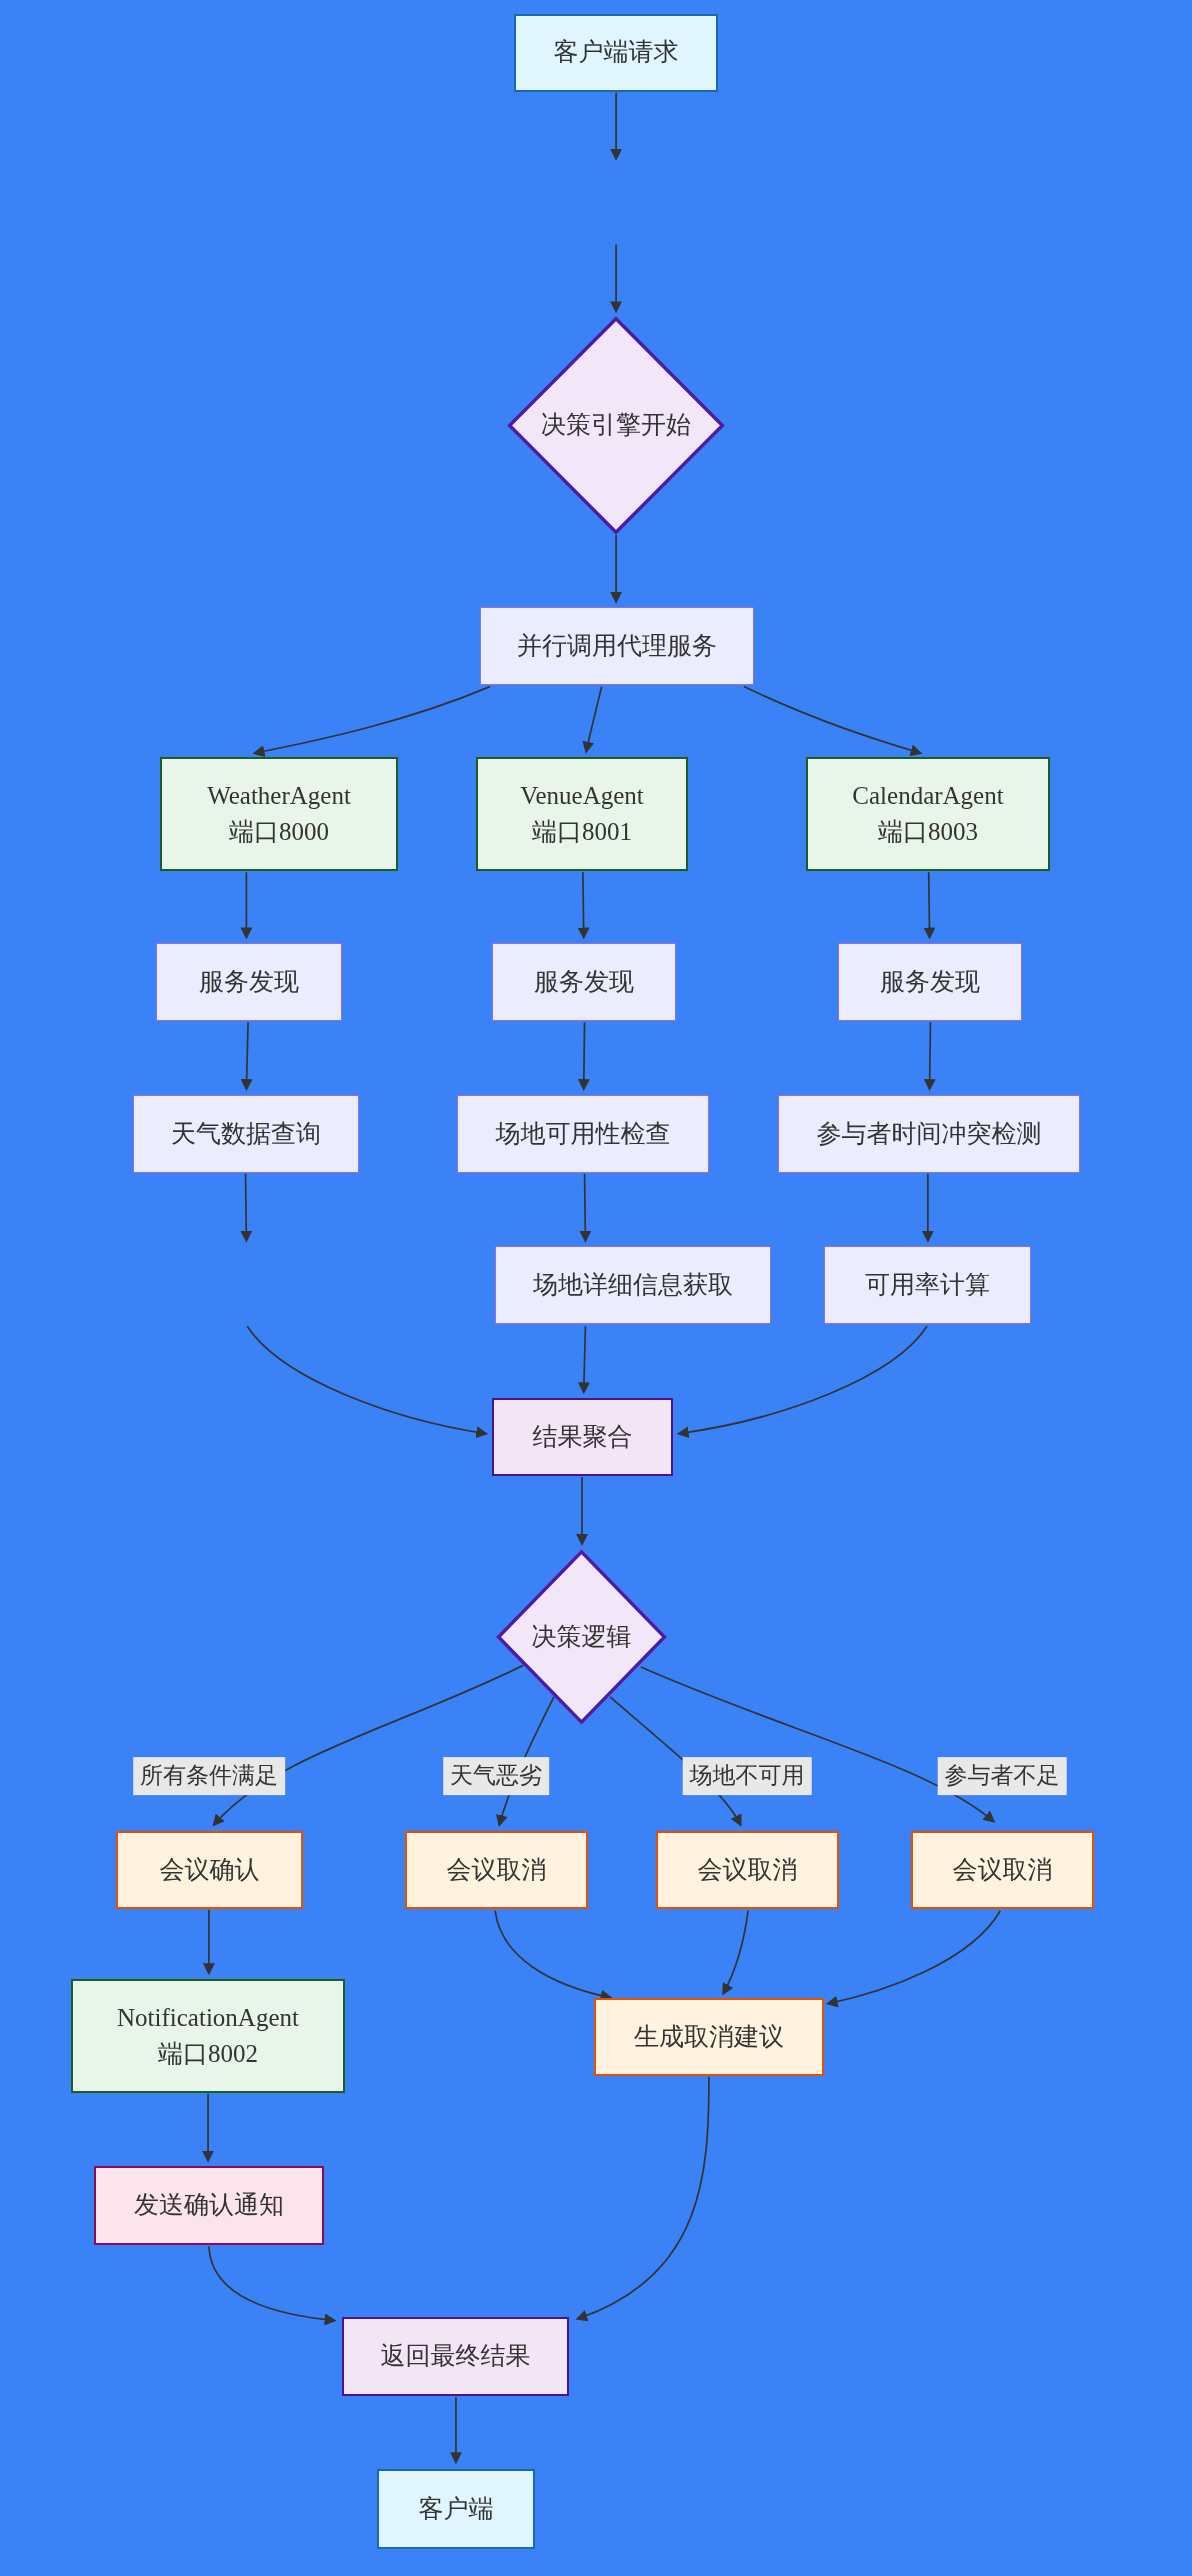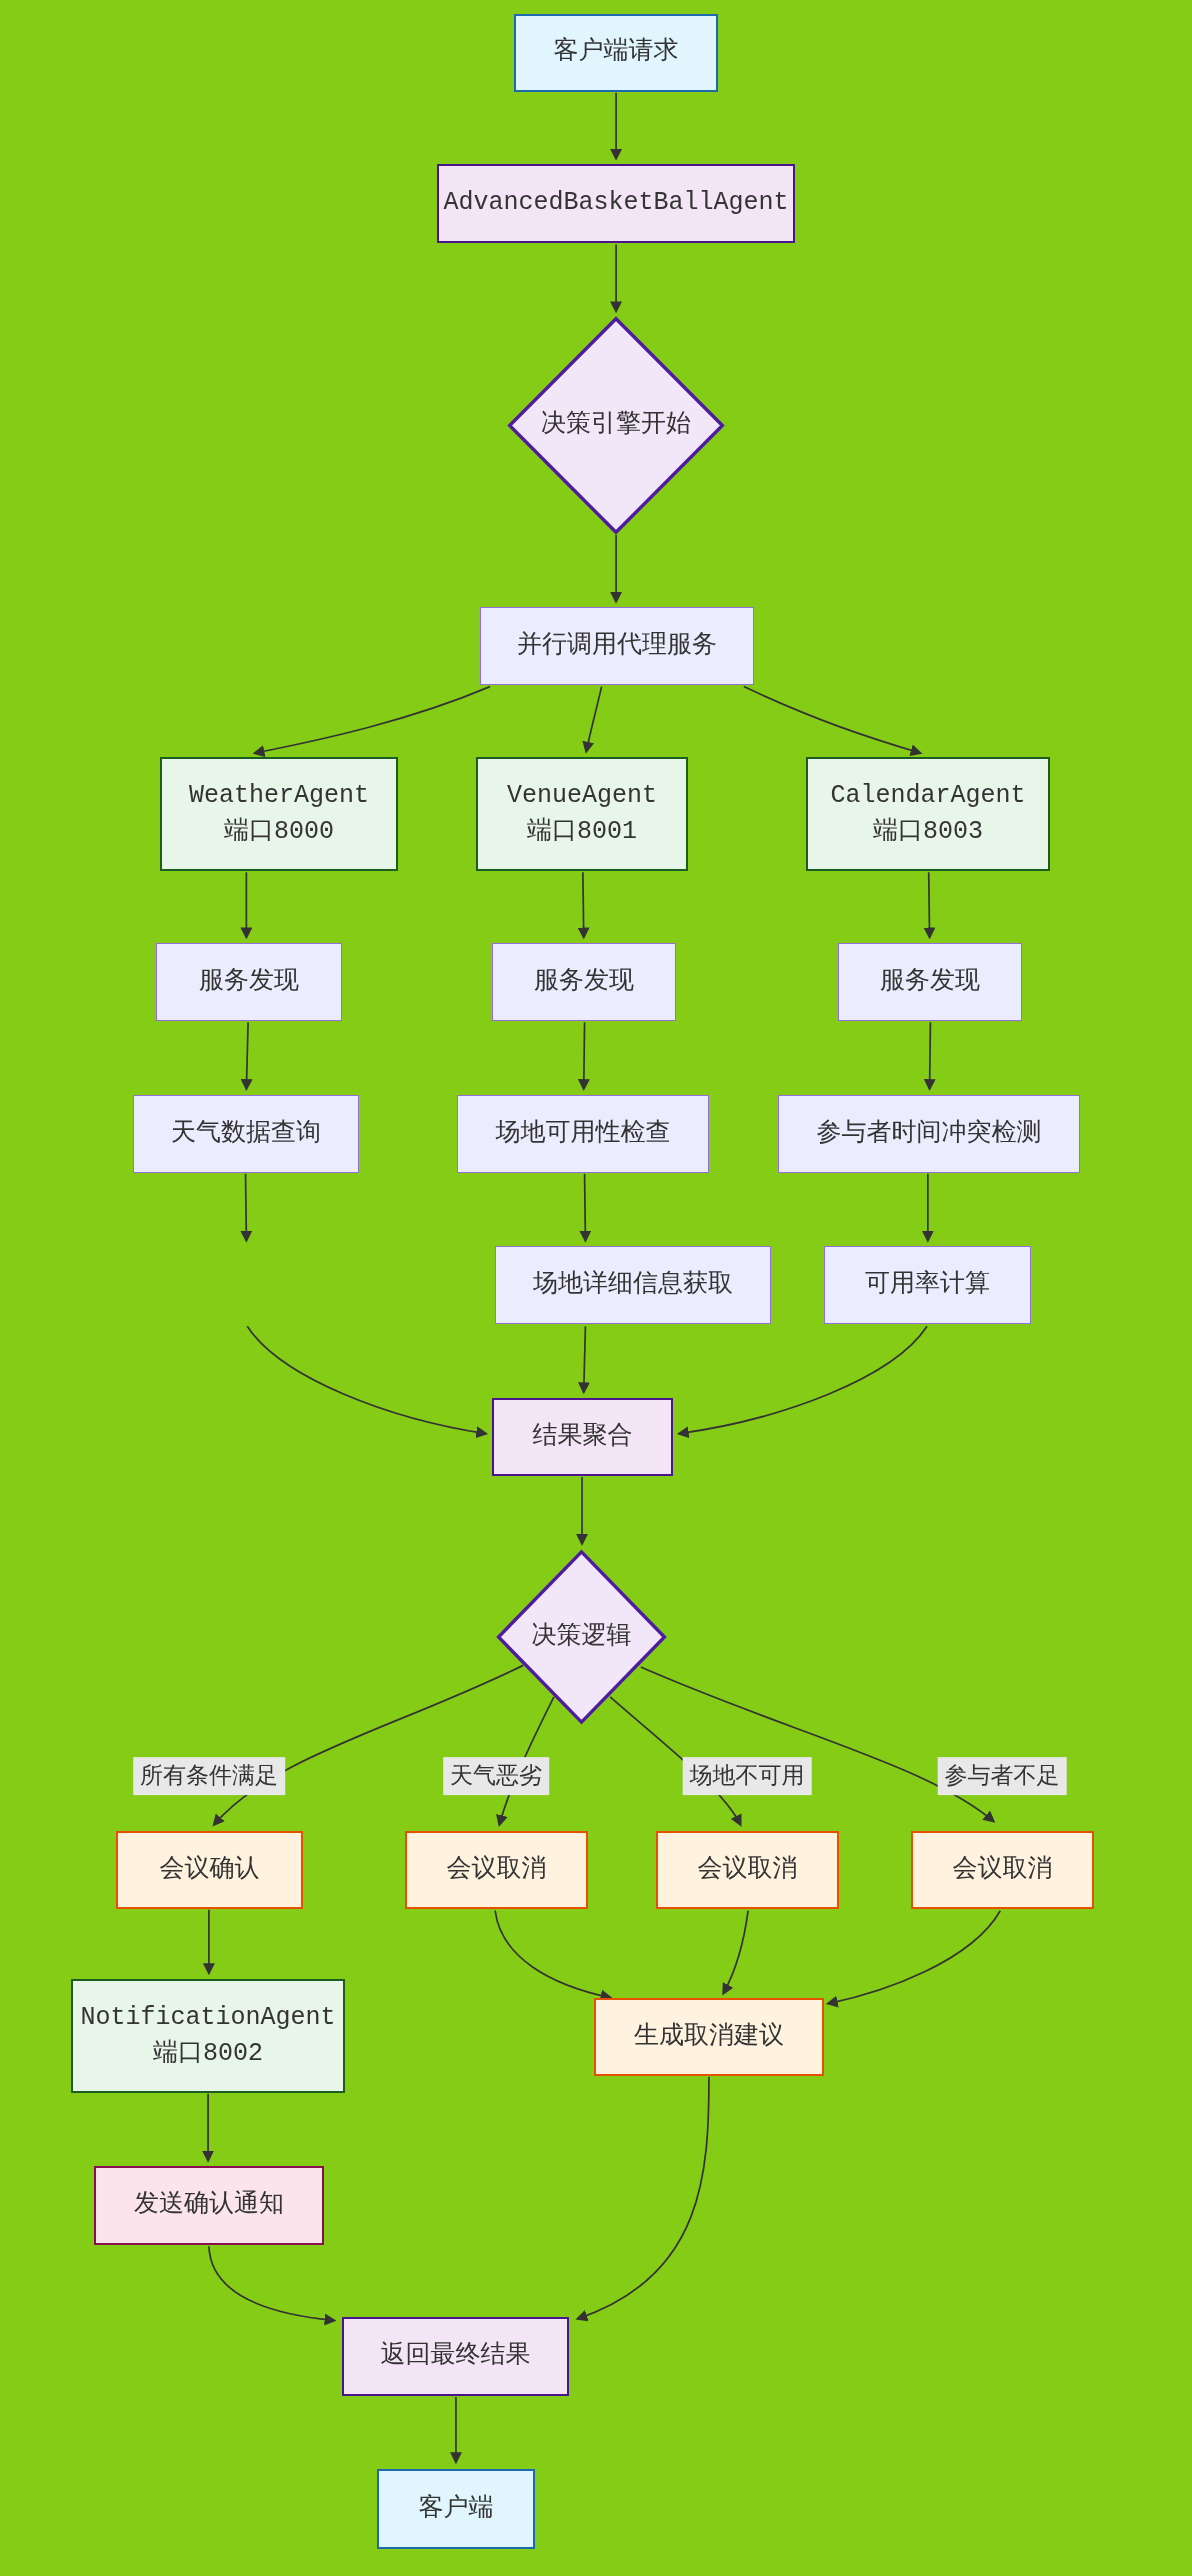--- a/index.html
+++ b/index.html
@@ -1,21 +1,21 @@
 <!DOCTYPE html>
 <html style="font-size:13.6px"><head>
 <meta charset="utf-8">
 <style>
   html,body{margin:0;padding:0;background:#ffffff;}
   #canvas{
     position:relative;
     width:1193px;
     height:2576px;
-    background:#84cc16;
-    font-family:Liberation Mono, monospace;
+    background:#3b82f6;
+    font-family:Liberation Serif, serif;
     color:#333333;
     overflow:hidden;
   }
   #edge-layer{position:absolute;left:0;top:0;width:1193px;height:2576px;}
   .edge{fill:none;stroke:#333333;stroke-width:2px;}
 
   .node{
     position:absolute;
     box-sizing:border-box;
     display:flex;
@@ -127,23 +127,20 @@
     <path class="edge" marker-end="url(#arrow)" d="M1174 2243 C1140 2302 1040 2338 972 2352"></path>
     <path class="edge" marker-end="url(#arrow)" d="M245 2637 C247 2688 300 2715 392 2724"></path>
     <path class="edge" marker-end="url(#arrow)" d="M832 2438 C832 2550 826 2672 678 2722"></path>
     <path class="edge" marker-end="url(#arrow)" d="M535 2814 L535 2890"></path>
   </svg>
 
   <div class="node box c-blue" id="n-client-request">
     <span>客户端请求</span>
   </div>
 
-  <div class="node box c-purple" id="n-advanced-agent">
-    <span>AdvancedBasketBallAgent</span>
-  </div>
 
   <div class="node diamond" id="n-decision-engine-start">
     <svg viewBox="0 0 256 255">
       <polygon class="d-fill" points="128,2 253,127.5 128,253 3,127.5"></polygon>
     </svg>
     <span class="dlabel">决策引擎开始</span>
   </div>
 
   <div class="node box c-lav" id="n-parallel-call">
     <span>并行调用代理服务</span>

